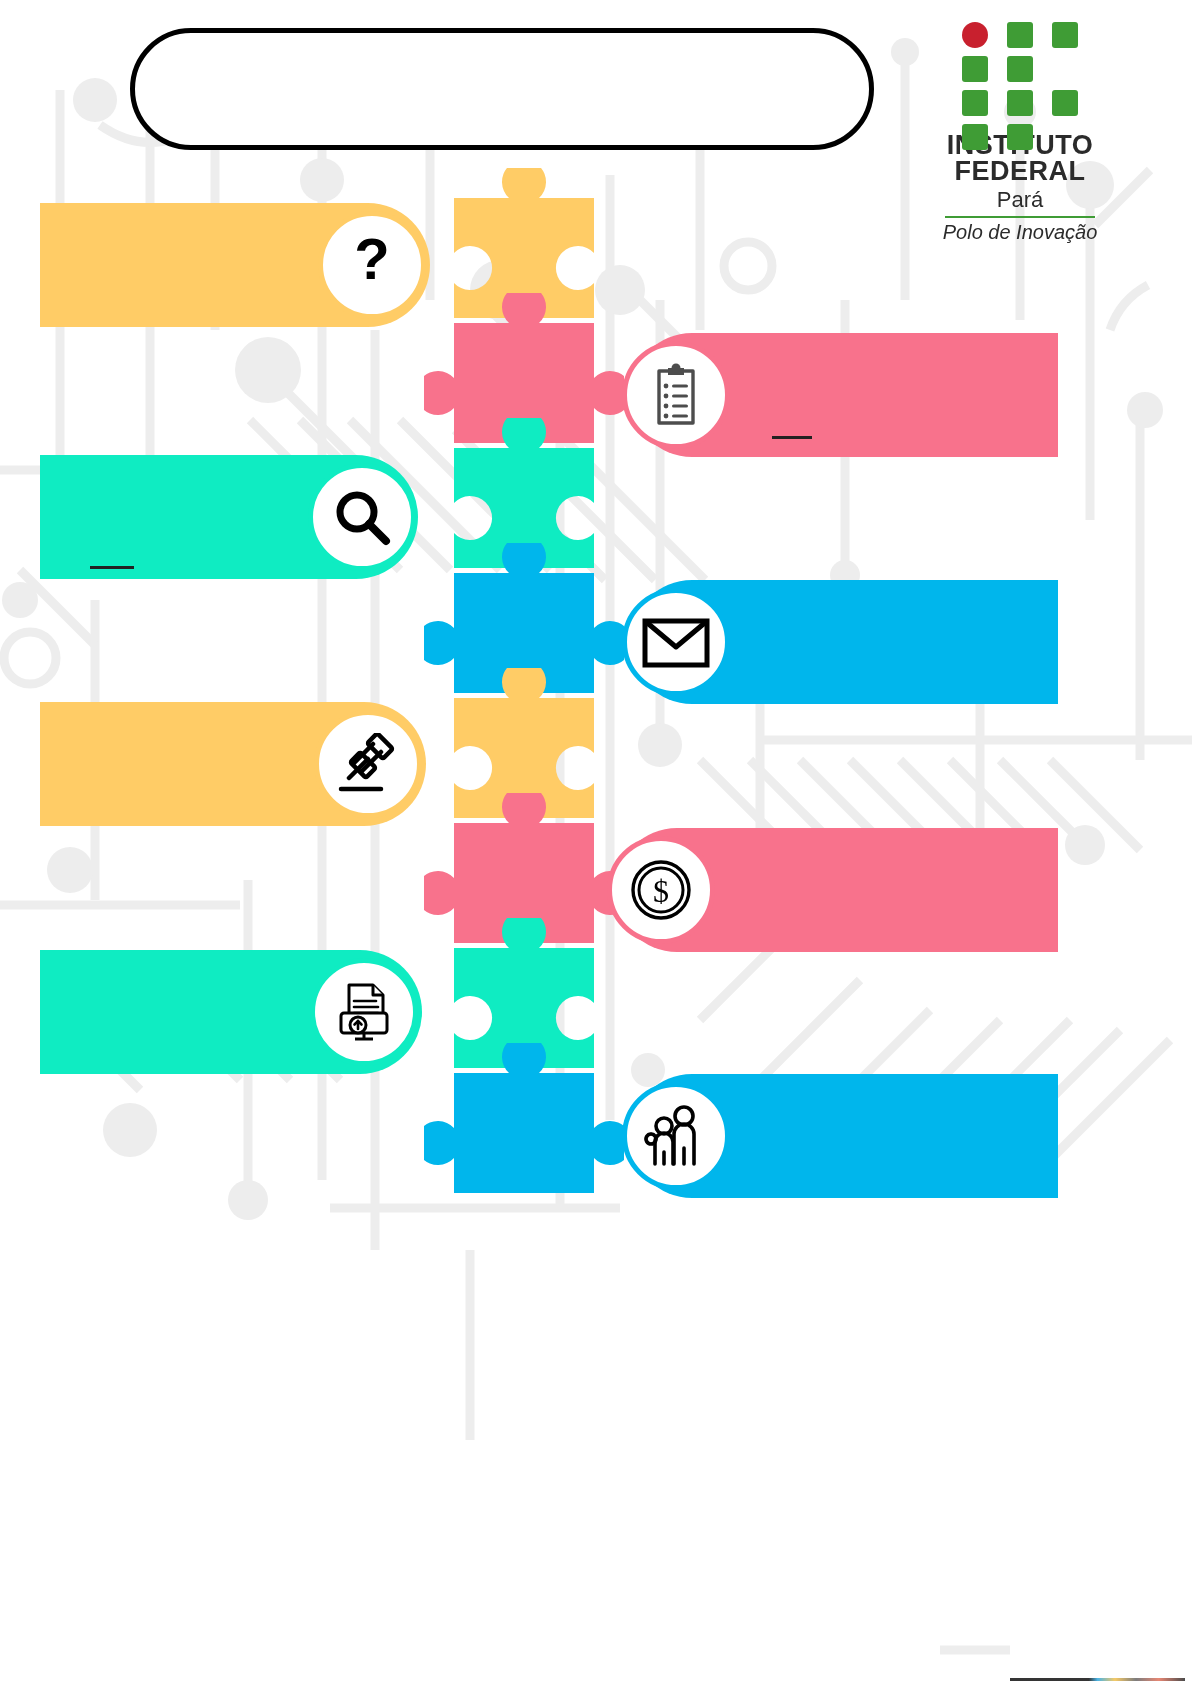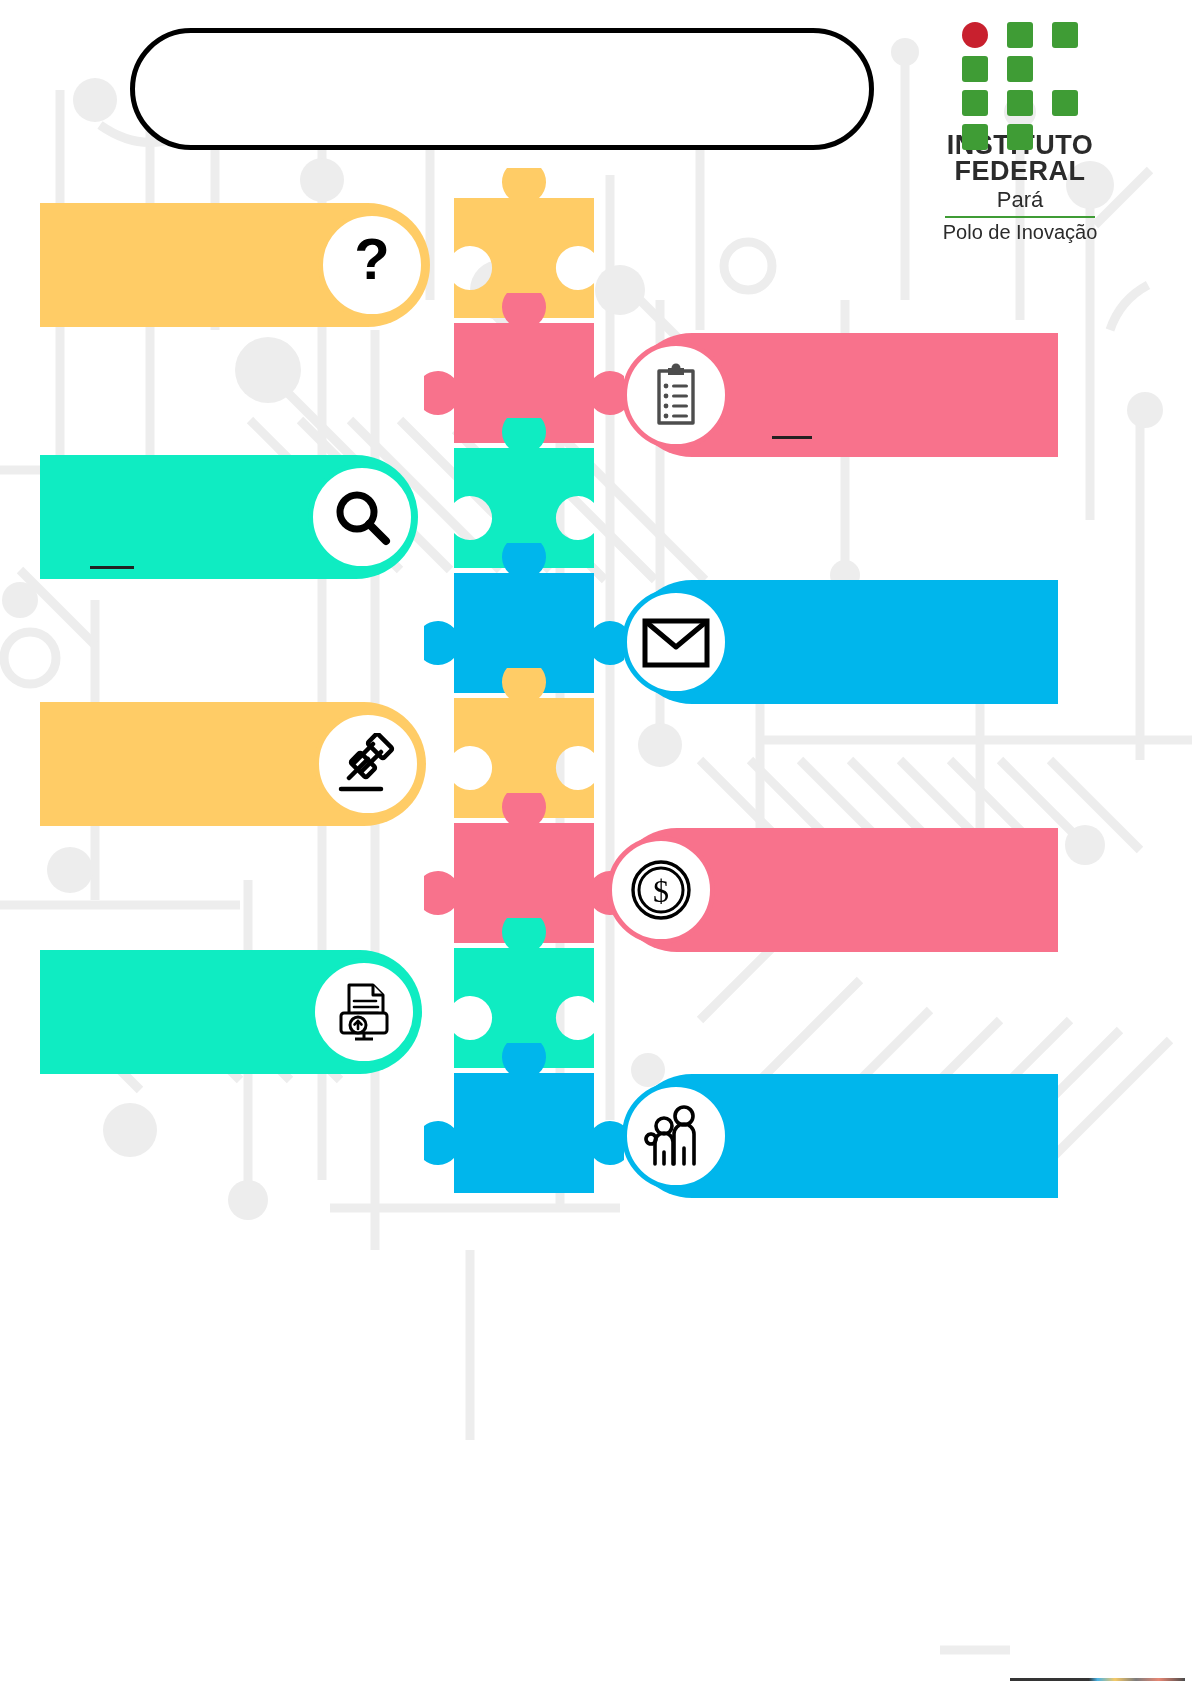--- a/index.html
+++ b/index.html
@@ -95,20 +95,21 @@
   #logo-rule {
     width: 150px;
     height: 2px;
     background: #3f9c35;
     margin: 3px auto 2px auto;
   }
   #logo-unit {
     font-size: 20px;
     color: #2b2b2b;
     line-height: 1.2;
+    font-style: italic;
   }
 
   
   .bar {
     position: absolute;
     z-index: 4;
     display: flex;
     align-items: center;
     box-sizing: border-box;
   }

